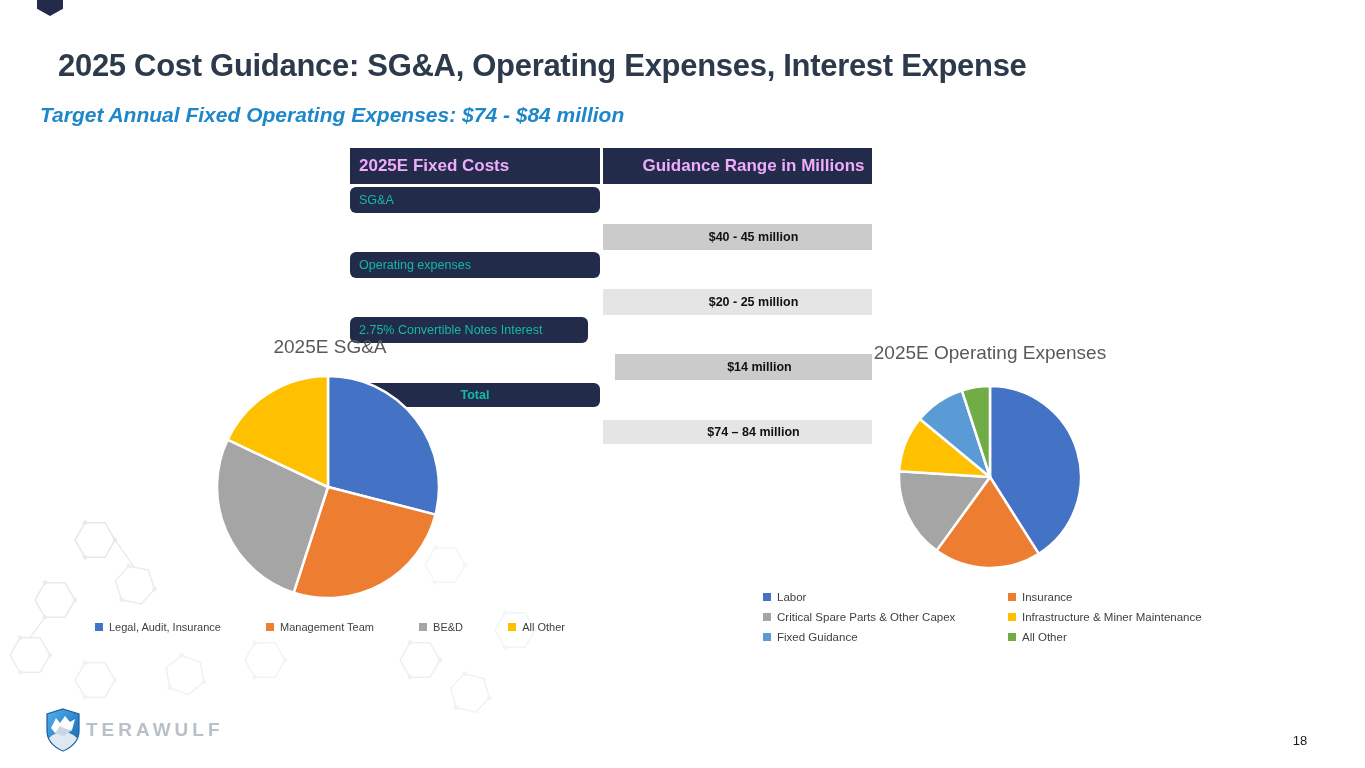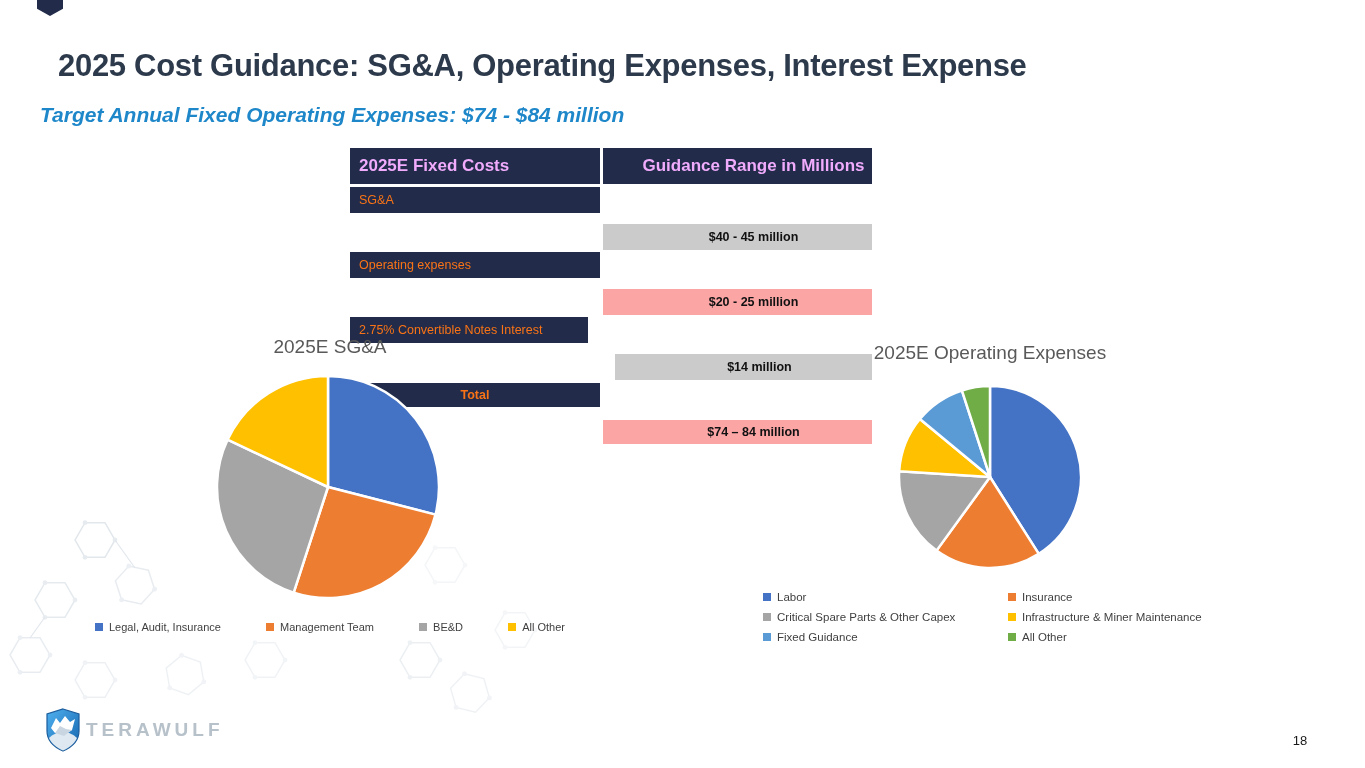--- a/index.html
+++ b/index.html
@@ -22,24 +22,24 @@
   
   .gtable{position:absolute;left:350px;top:148px;width:522px;}
   .trow{display:flex;margin-bottom:2px;}
   .trow.hdr{margin-bottom:3px;}
   .trow.pre-total{margin-bottom:3px;gap:24px;}
   .cell{box-sizing:border-box;display:flex;align-items:center;}
   .cell.l{width:250px;margin-right:3px;padding-left:9px;}
   .cell.r{width:269px;justify-content:center;text-align:center;padding-left:32px;}
   .hdr .cell{height:36px;background:#222c4a;color:#f0abfc;font-weight:700;font-size:17px;}
   .body-row .cell{height:26px;font-size:12.5px;}
-  .body-row .cell.l{background:#222c4a;color:#f97316;font-weight:400;}
+  .body-row .cell.l{background:#222c4a;color:#14b8a6;font-weight:400;border-radius:6px;}
   .body-row .cell.r{color:#111111;font-weight:700;margin-top:37px;}
   .bg-a{background:#cbcbcb;}
-  .bg-b{background:#fca5a5;}
+  .bg-b{background:#e5e5e5;}
   .total-row .cell{height:24px;}
   .total-row .cell.l{justify-content:center;padding-left:0;font-weight:700;}
   
   .chart-title{position:absolute;font-size:19px;color:#595959;text-align:center;width:400px;}
   .ct1{left:130px;top:336px;}
   .ct2{left:790px;top:342px;}
   .pie{position:absolute;}
   .pie1{left:215px;top:374px;}
   .pie2{left:897px;top:384px;}
   .legend{position:absolute;color:#3f3f3f;}

